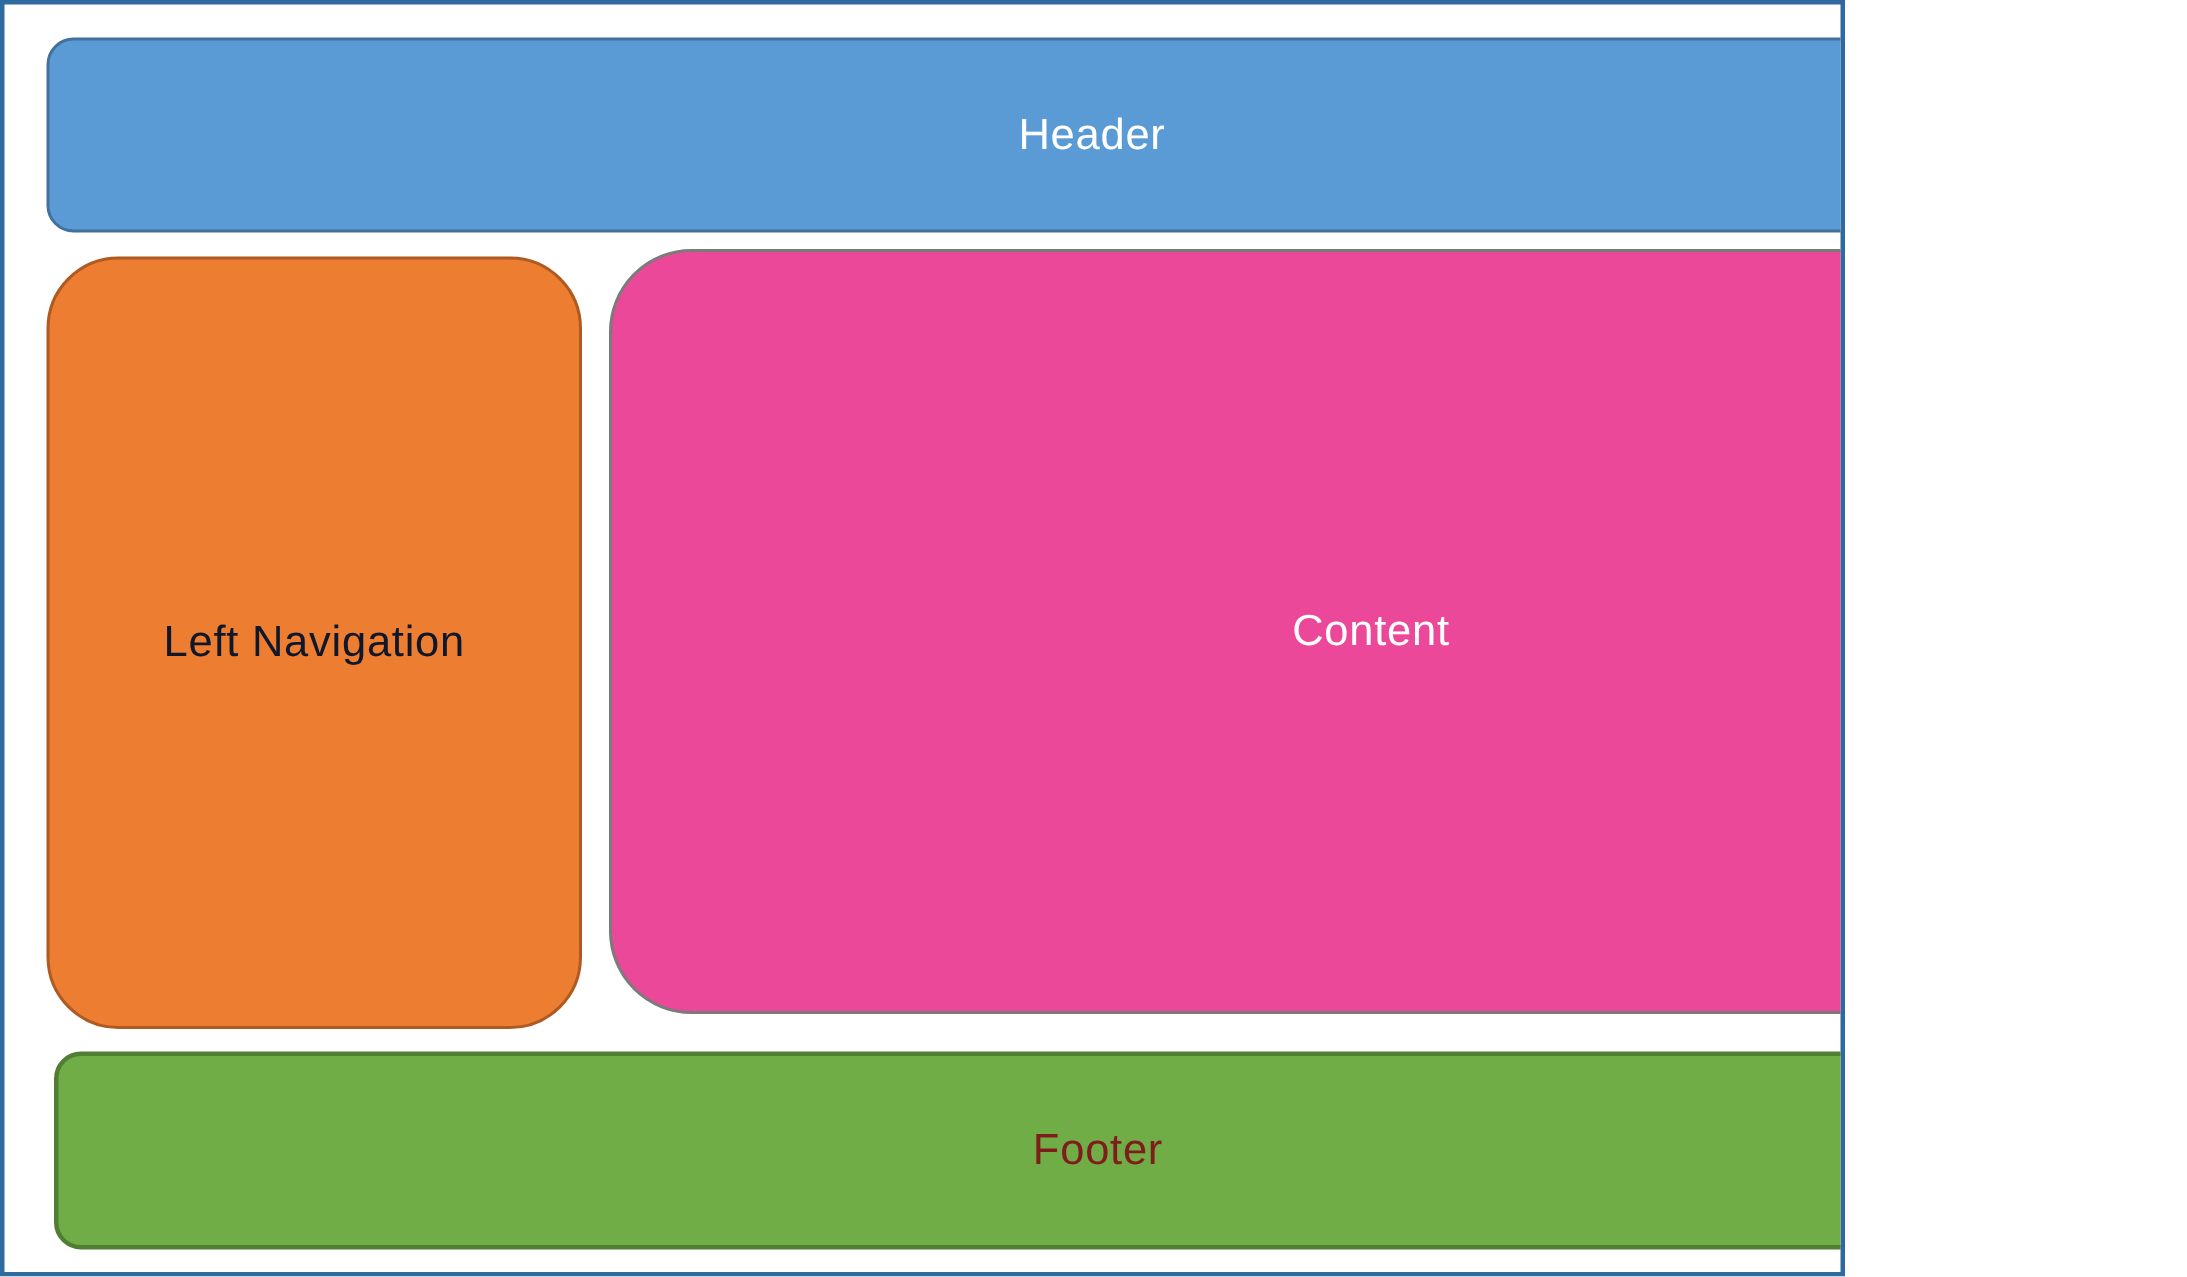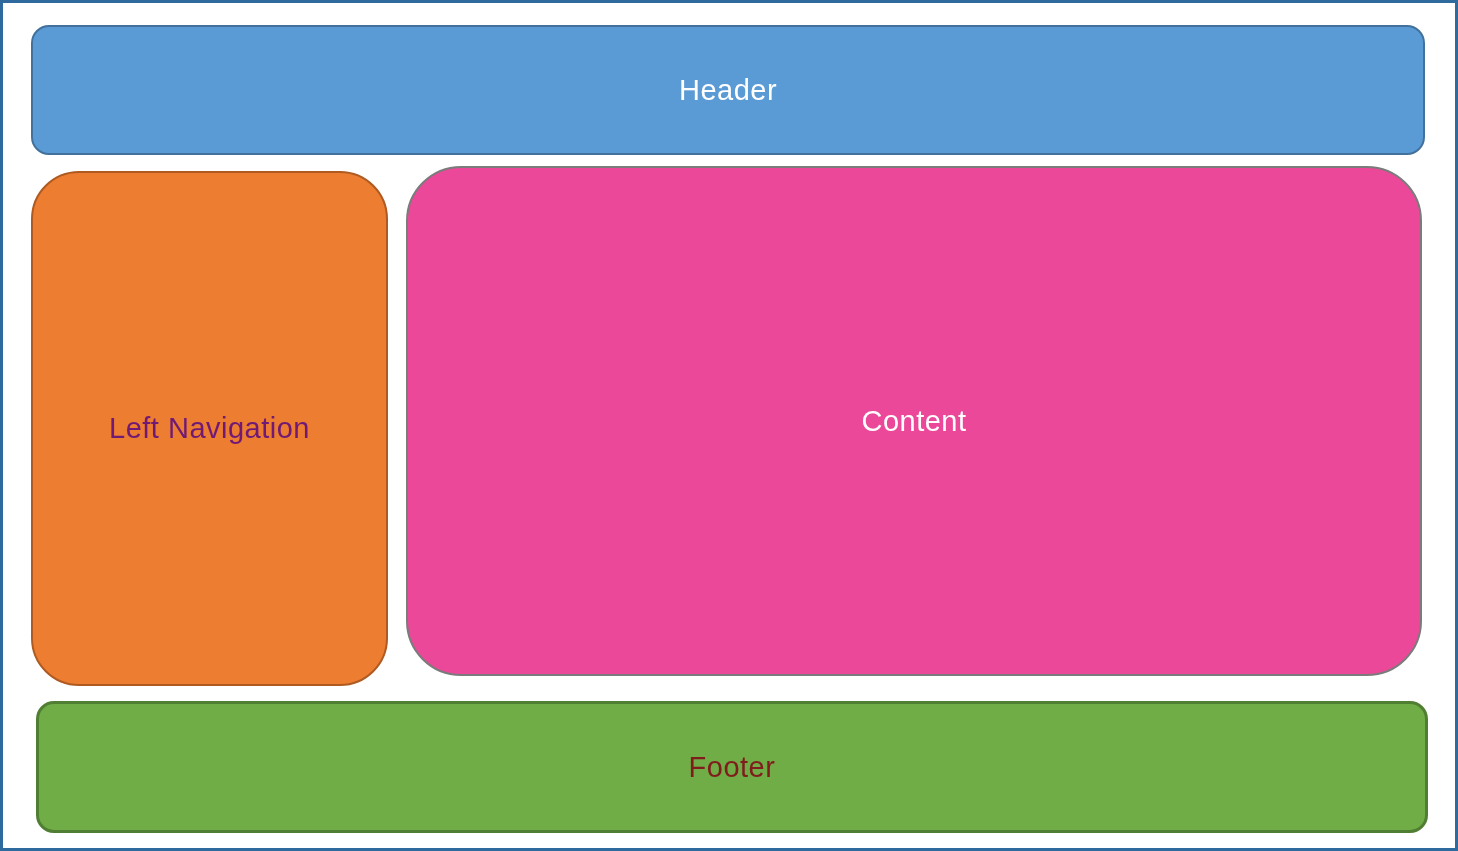--- a/index.html
+++ b/index.html
@@ -2,21 +2,21 @@
 <html><head>
 <meta charset="utf-8">
 <style>
   html, body {
     margin: 0;
     padding: 0;
     background: #ffffff;
   }
   .page {
     position: relative;
-    width: 1458px;
+    width: 1230px;
     height: 851px;
     box-sizing: border-box;
     background: #ffffff;
     border: 3px solid #2E6A9E;
     overflow: hidden;
     font-family: "Liberation Sans", sans-serif;
     padding-left: 36px;
   }
   .block {
     position: absolute;
@@ -66,21 +66,21 @@
 </style>
 </head>
 <body>
 
 <div class="page" style="background: rgb(255, 255, 255); border-color: rgb(46, 106, 158);">
 
   <div class="block block-header" style="background: rgb(91, 155, 213); border-color: rgb(65, 113, 156); color: rgb(255, 255, 255);">
     <span class="label">Header</span>
   </div>
 
-  <div class="block block-leftnav" style="background: rgb(237, 125, 49); border-color: rgb(174, 90, 33); color: #701a75;">
+  <div class="block block-leftnav" style="background: rgb(237, 125, 49); border-color: rgb(174, 90, 33); color: #0f172a;">
     <span class="label">Left Navigation</span>
   </div>
 
   <div class="block block-content" style="background: #ec4899; border-color: rgb(123, 123, 123); color: rgb(255, 255, 255);">
     <span class="label">Content</span>
   </div>
 
   <div class="block block-footer" style="background: rgb(112, 173, 71); border-color: rgb(80, 126, 50); color: #7f1d1d;">
     <span class="label">Footer</span>
   </div>

